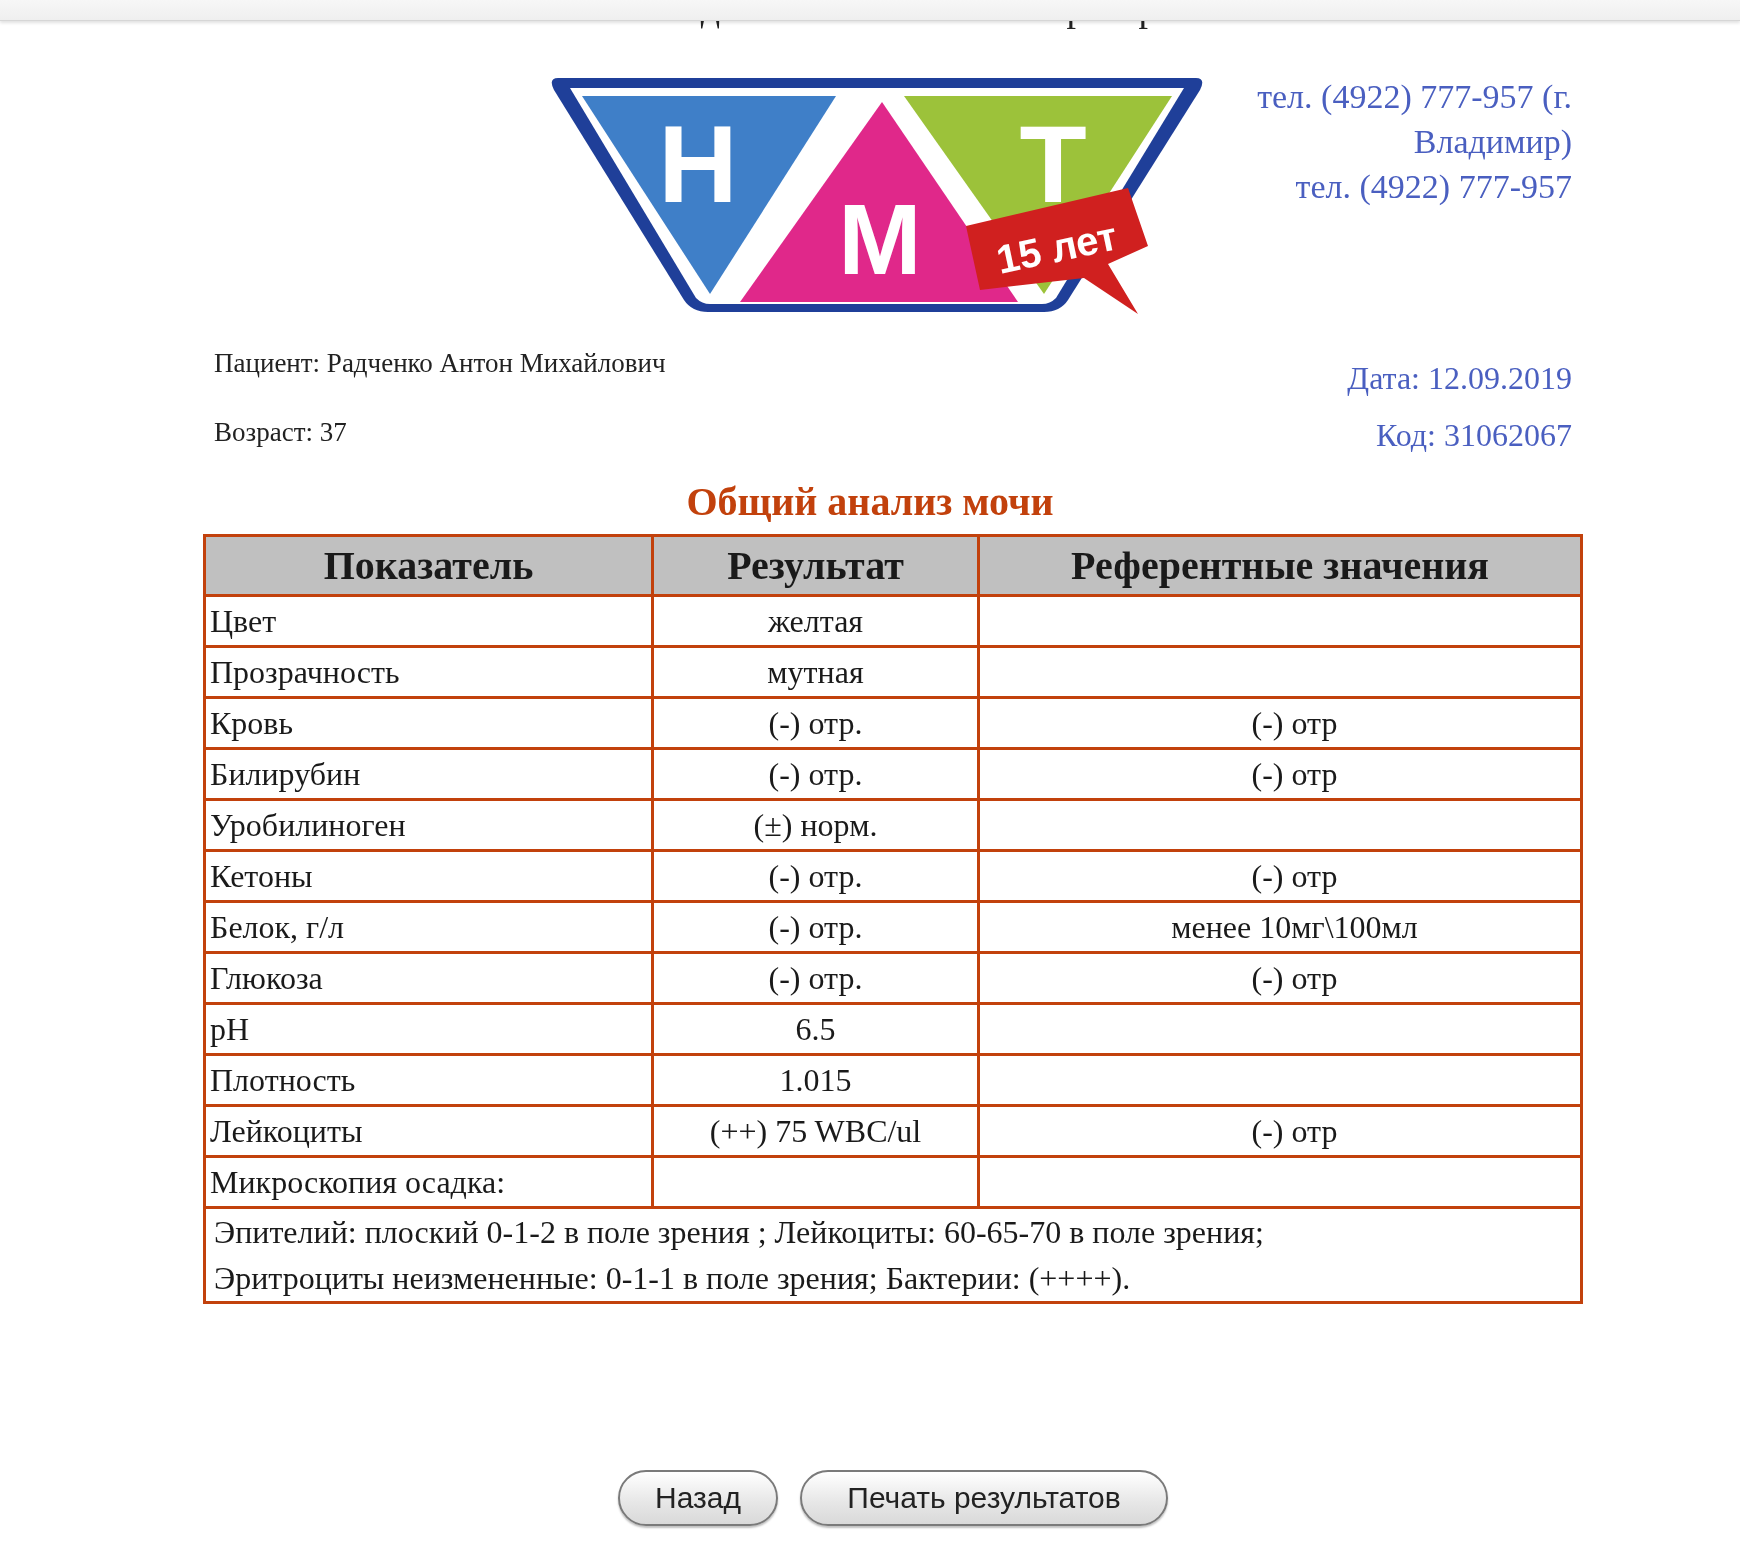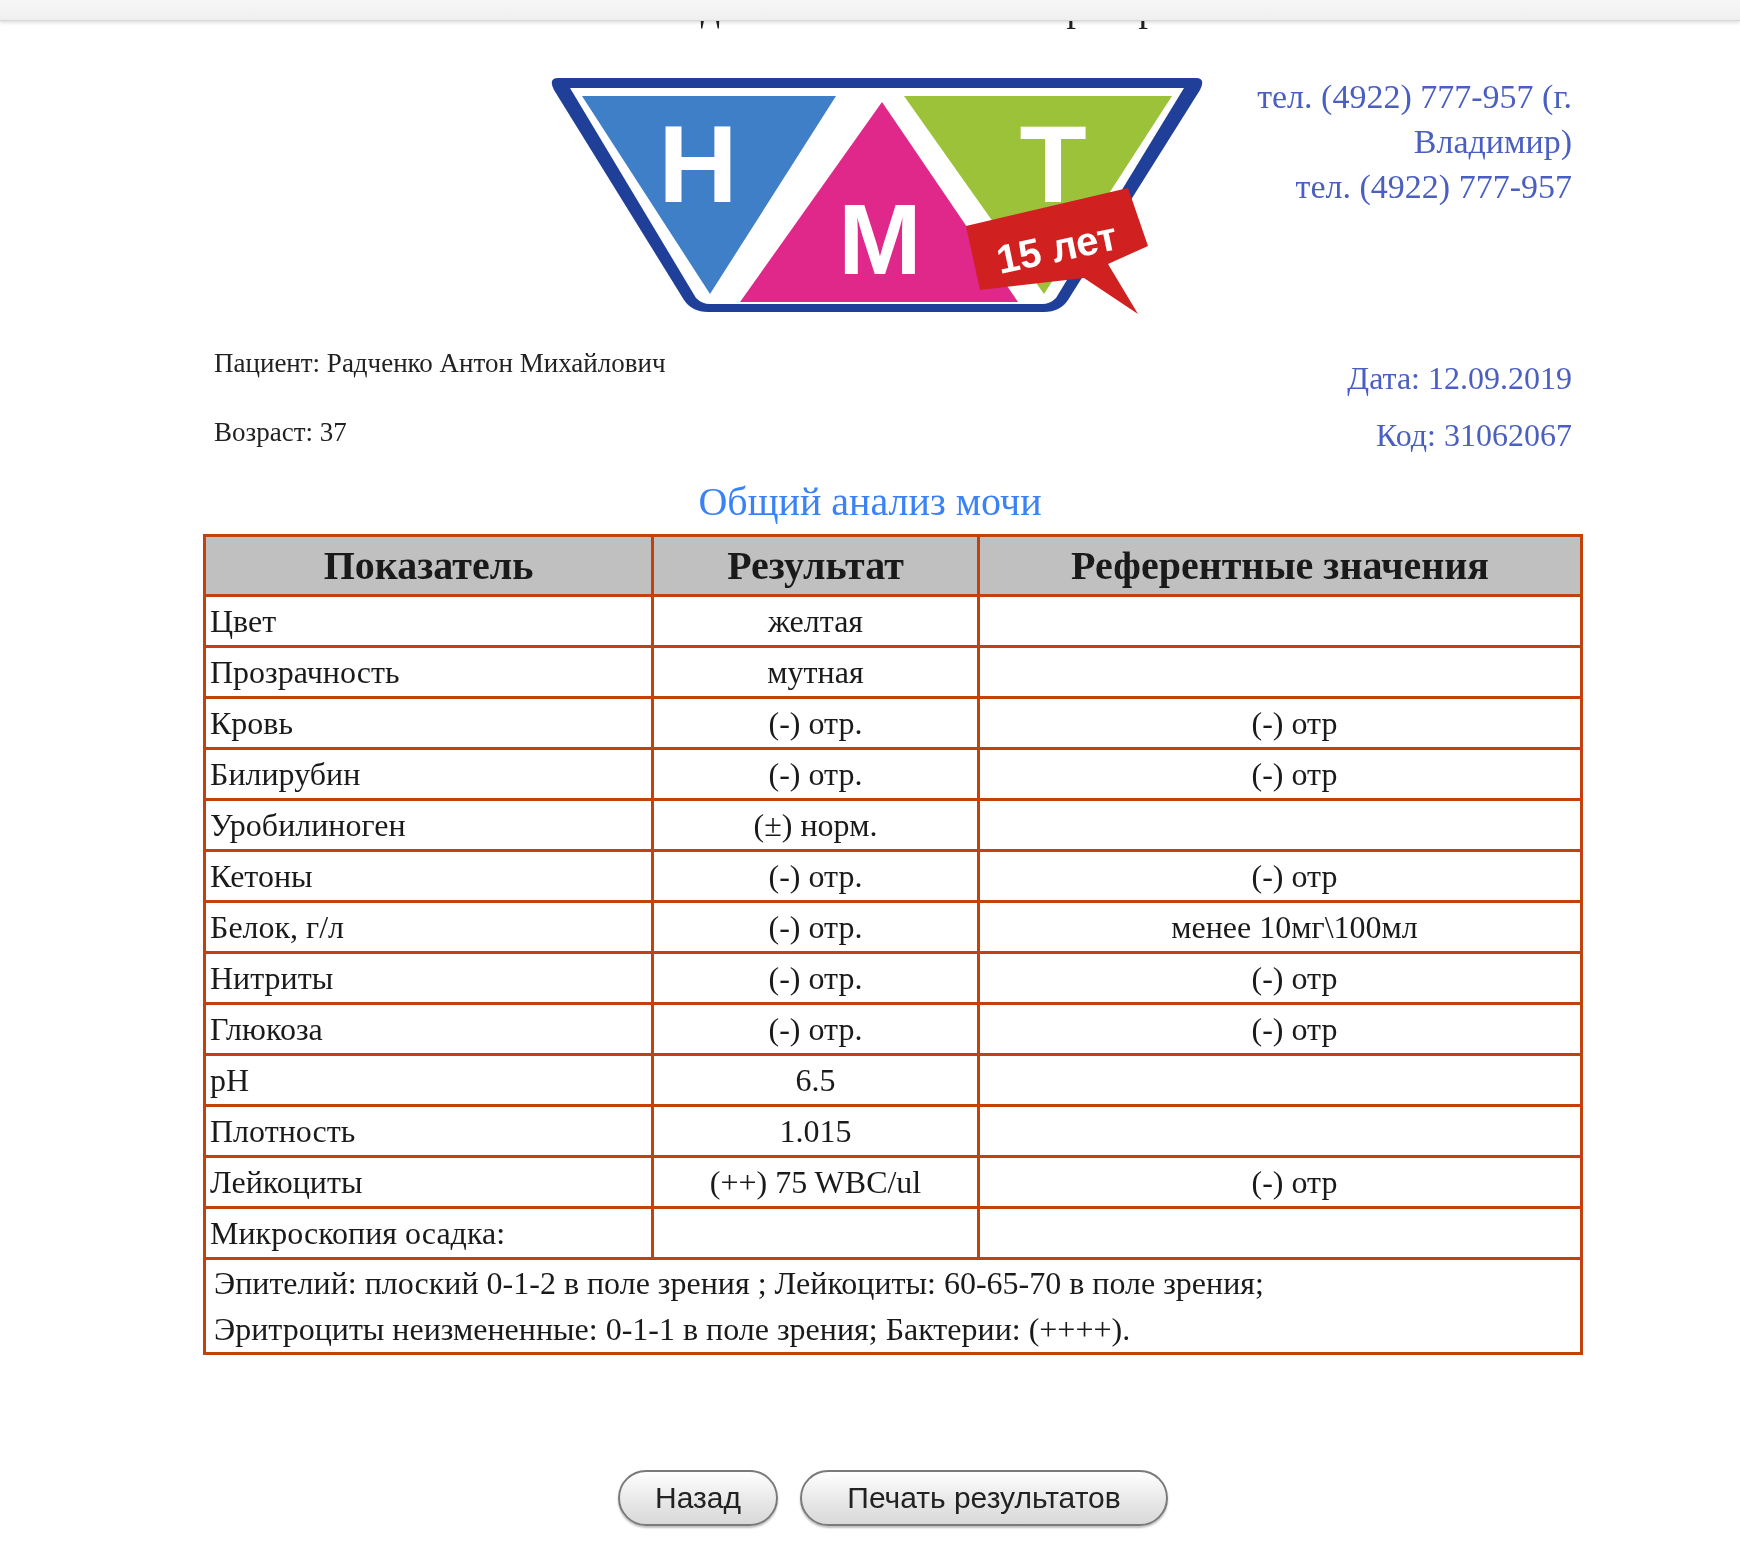--- a/index.html
+++ b/index.html
@@ -23,21 +23,21 @@
     }
     .logo { position: absolute; left: 548px; top: 68px; width: 660px; height: 260px; }
     .contacts {
       position: absolute; right: 168px; top: 74px; width: 420px;
       text-align: right; font-size: 34px; line-height: 45px; color: #4a5fc0;
     }
     .patient-line { position: absolute; left: 214px; font-size: 27px; color: #222; }
     .right-line { position: absolute; right: 168px; font-size: 32px; color: #4a5fc0; text-align: right; }
     .report-title {
       position: absolute; left: 0; width: 1740px; top: 478px;
-      text-align: center; font-size: 40px; font-weight: normal; color: #3b82f6;
+      text-align: center; font-size: 40px; font-weight: bold; color: #c2410c;
     }
     table.results {
       position: absolute; left: 203px; top: 534px; width: 1380px;
       border-collapse: collapse; font-size: 32px;
     }
     table.results th, table.results td {
       border: 3px solid #c2410c; padding: 0 4px; height: 48px;
     }
     table.results th {
       background: #c0c0c0; font-size: 40px; font-weight: bold; height: 57px; text-align: center;
@@ -127,25 +127,20 @@
       <td class="name">Кетоны</td>
       <td class="result">(-) отр.</td>
       <td class="ref">(-) отр</td>
     </tr>
     <tr>
       <td class="name">Белок, г/л</td>
       <td class="result">(-) отр.</td>
       <td class="ref">менее 10мг\100мл</td>
     </tr>
     <tr>
-      <td class="name">Нитриты</td>
-      <td class="result">(-) отр.</td>
-      <td class="ref">(-) отр</td>
-    </tr>
-    <tr>
       <td class="name">Глюкоза</td>
       <td class="result">(-) отр.</td>
       <td class="ref">(-) отр</td>
     </tr>
     <tr>
       <td class="name">pH</td>
       <td class="result">6.5</td>
       <td class="ref"></td>
     </tr>
     <tr>

